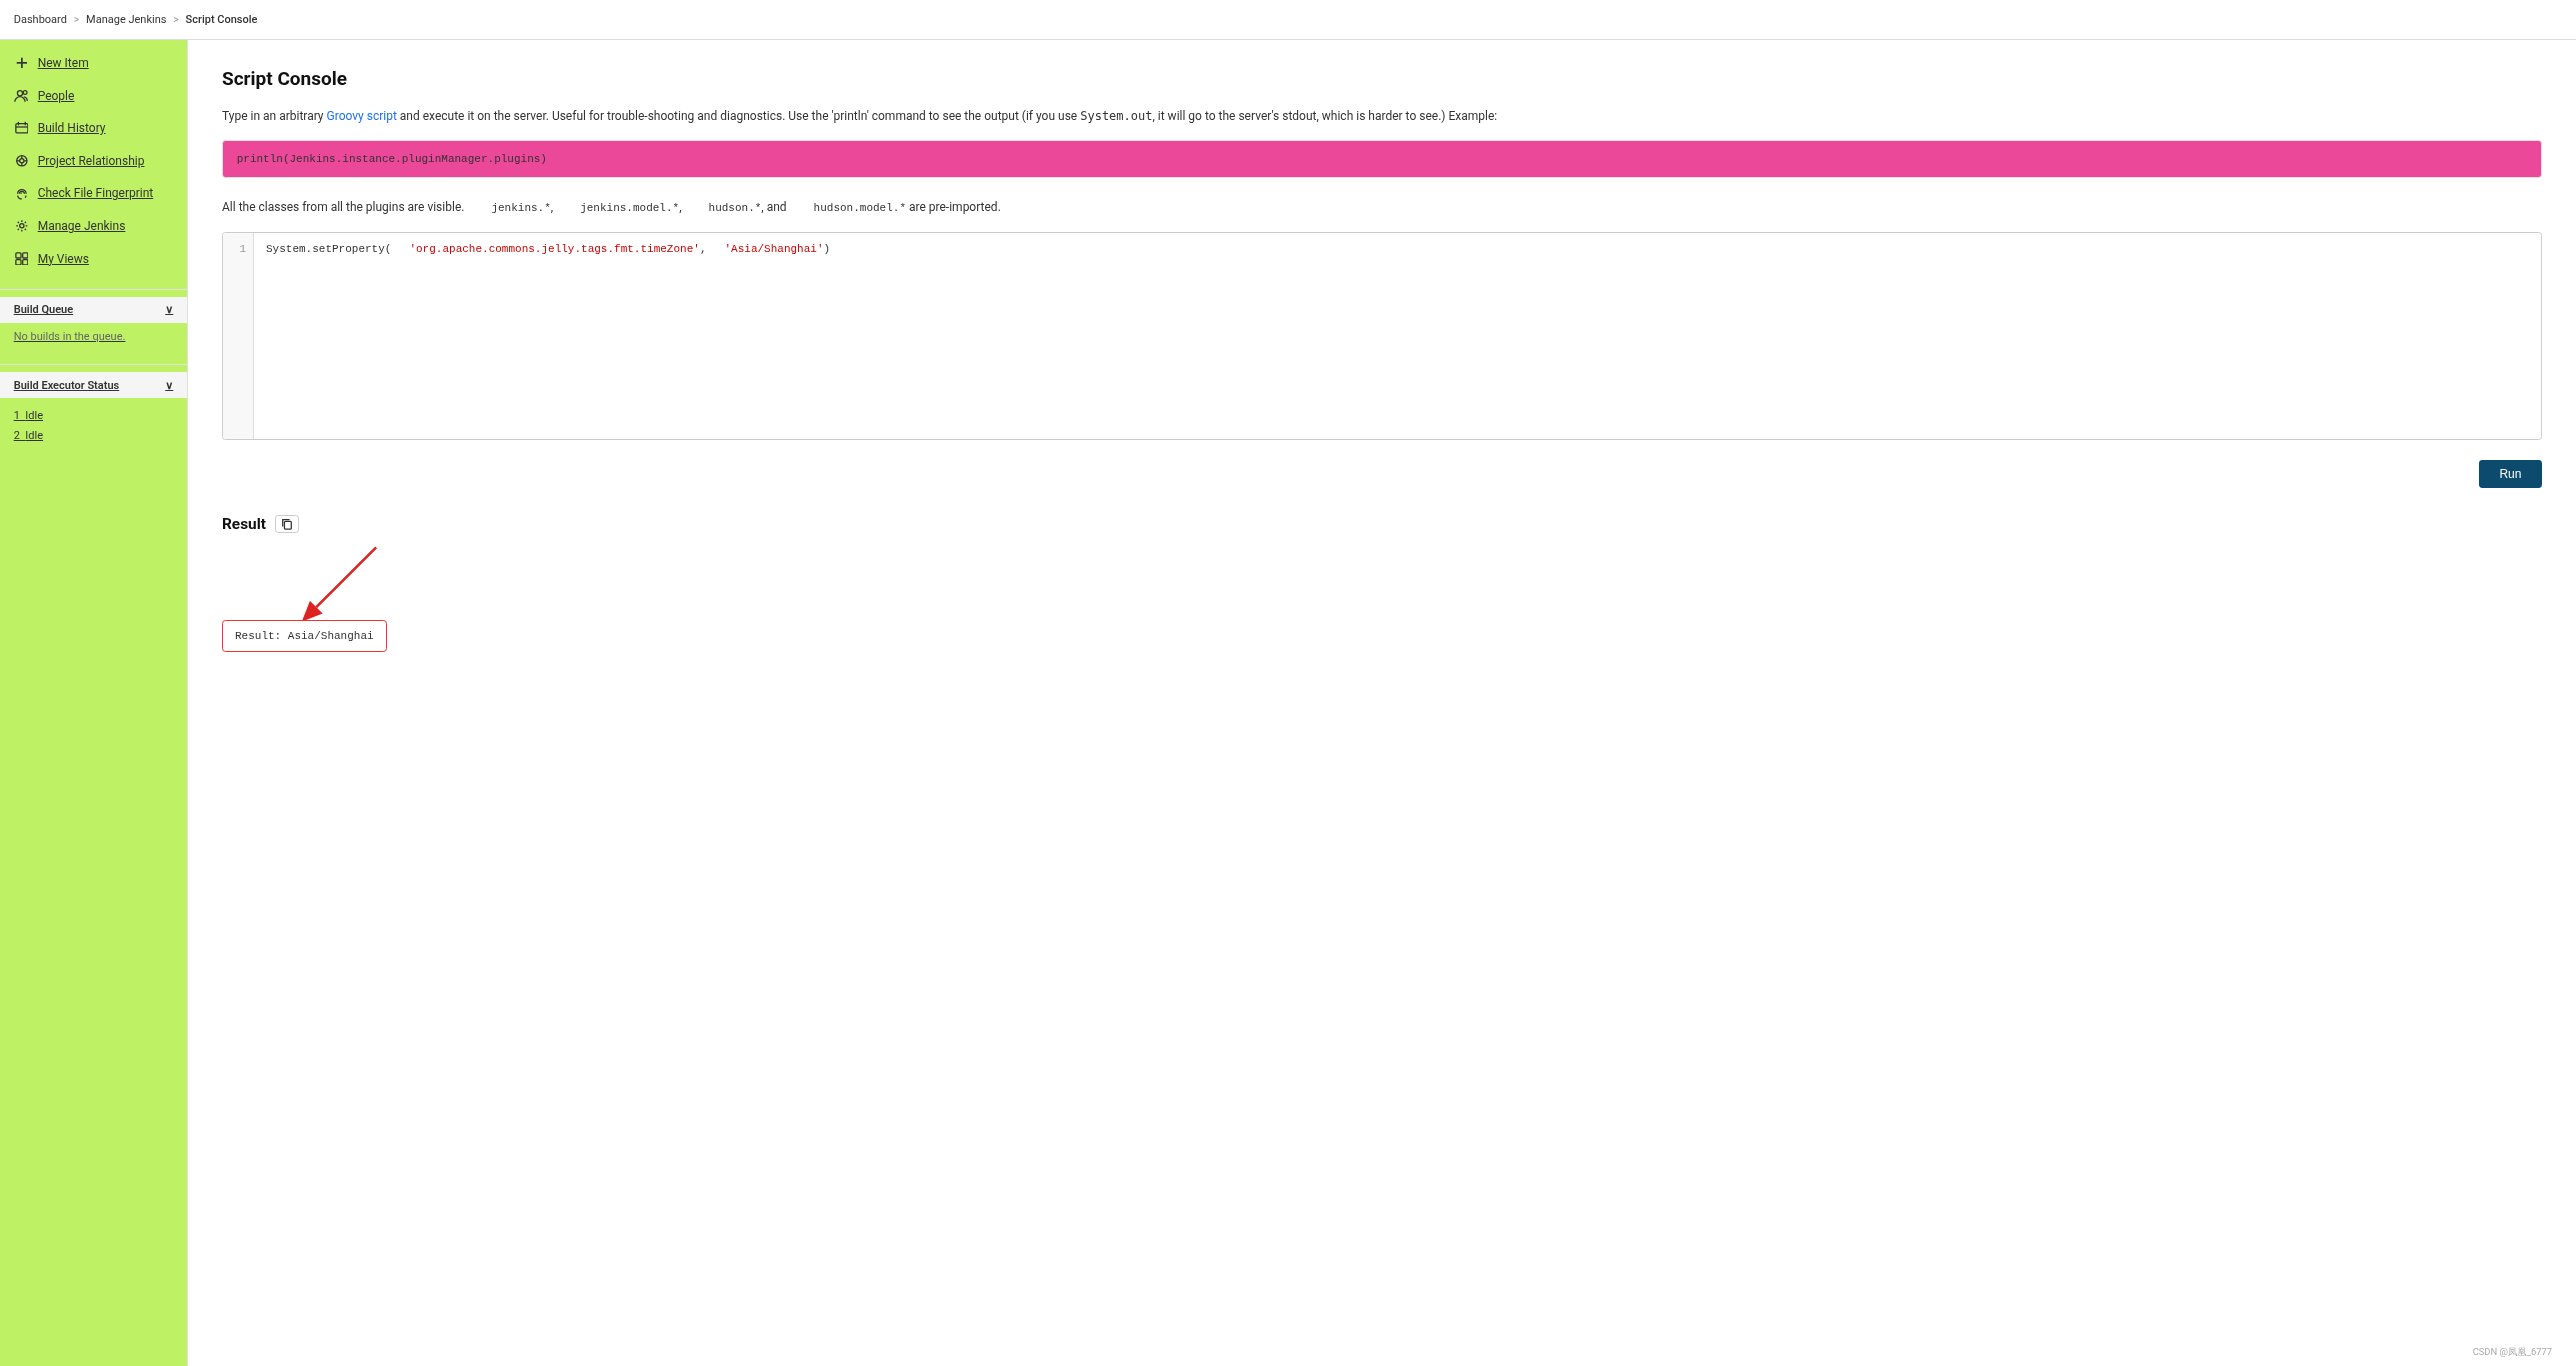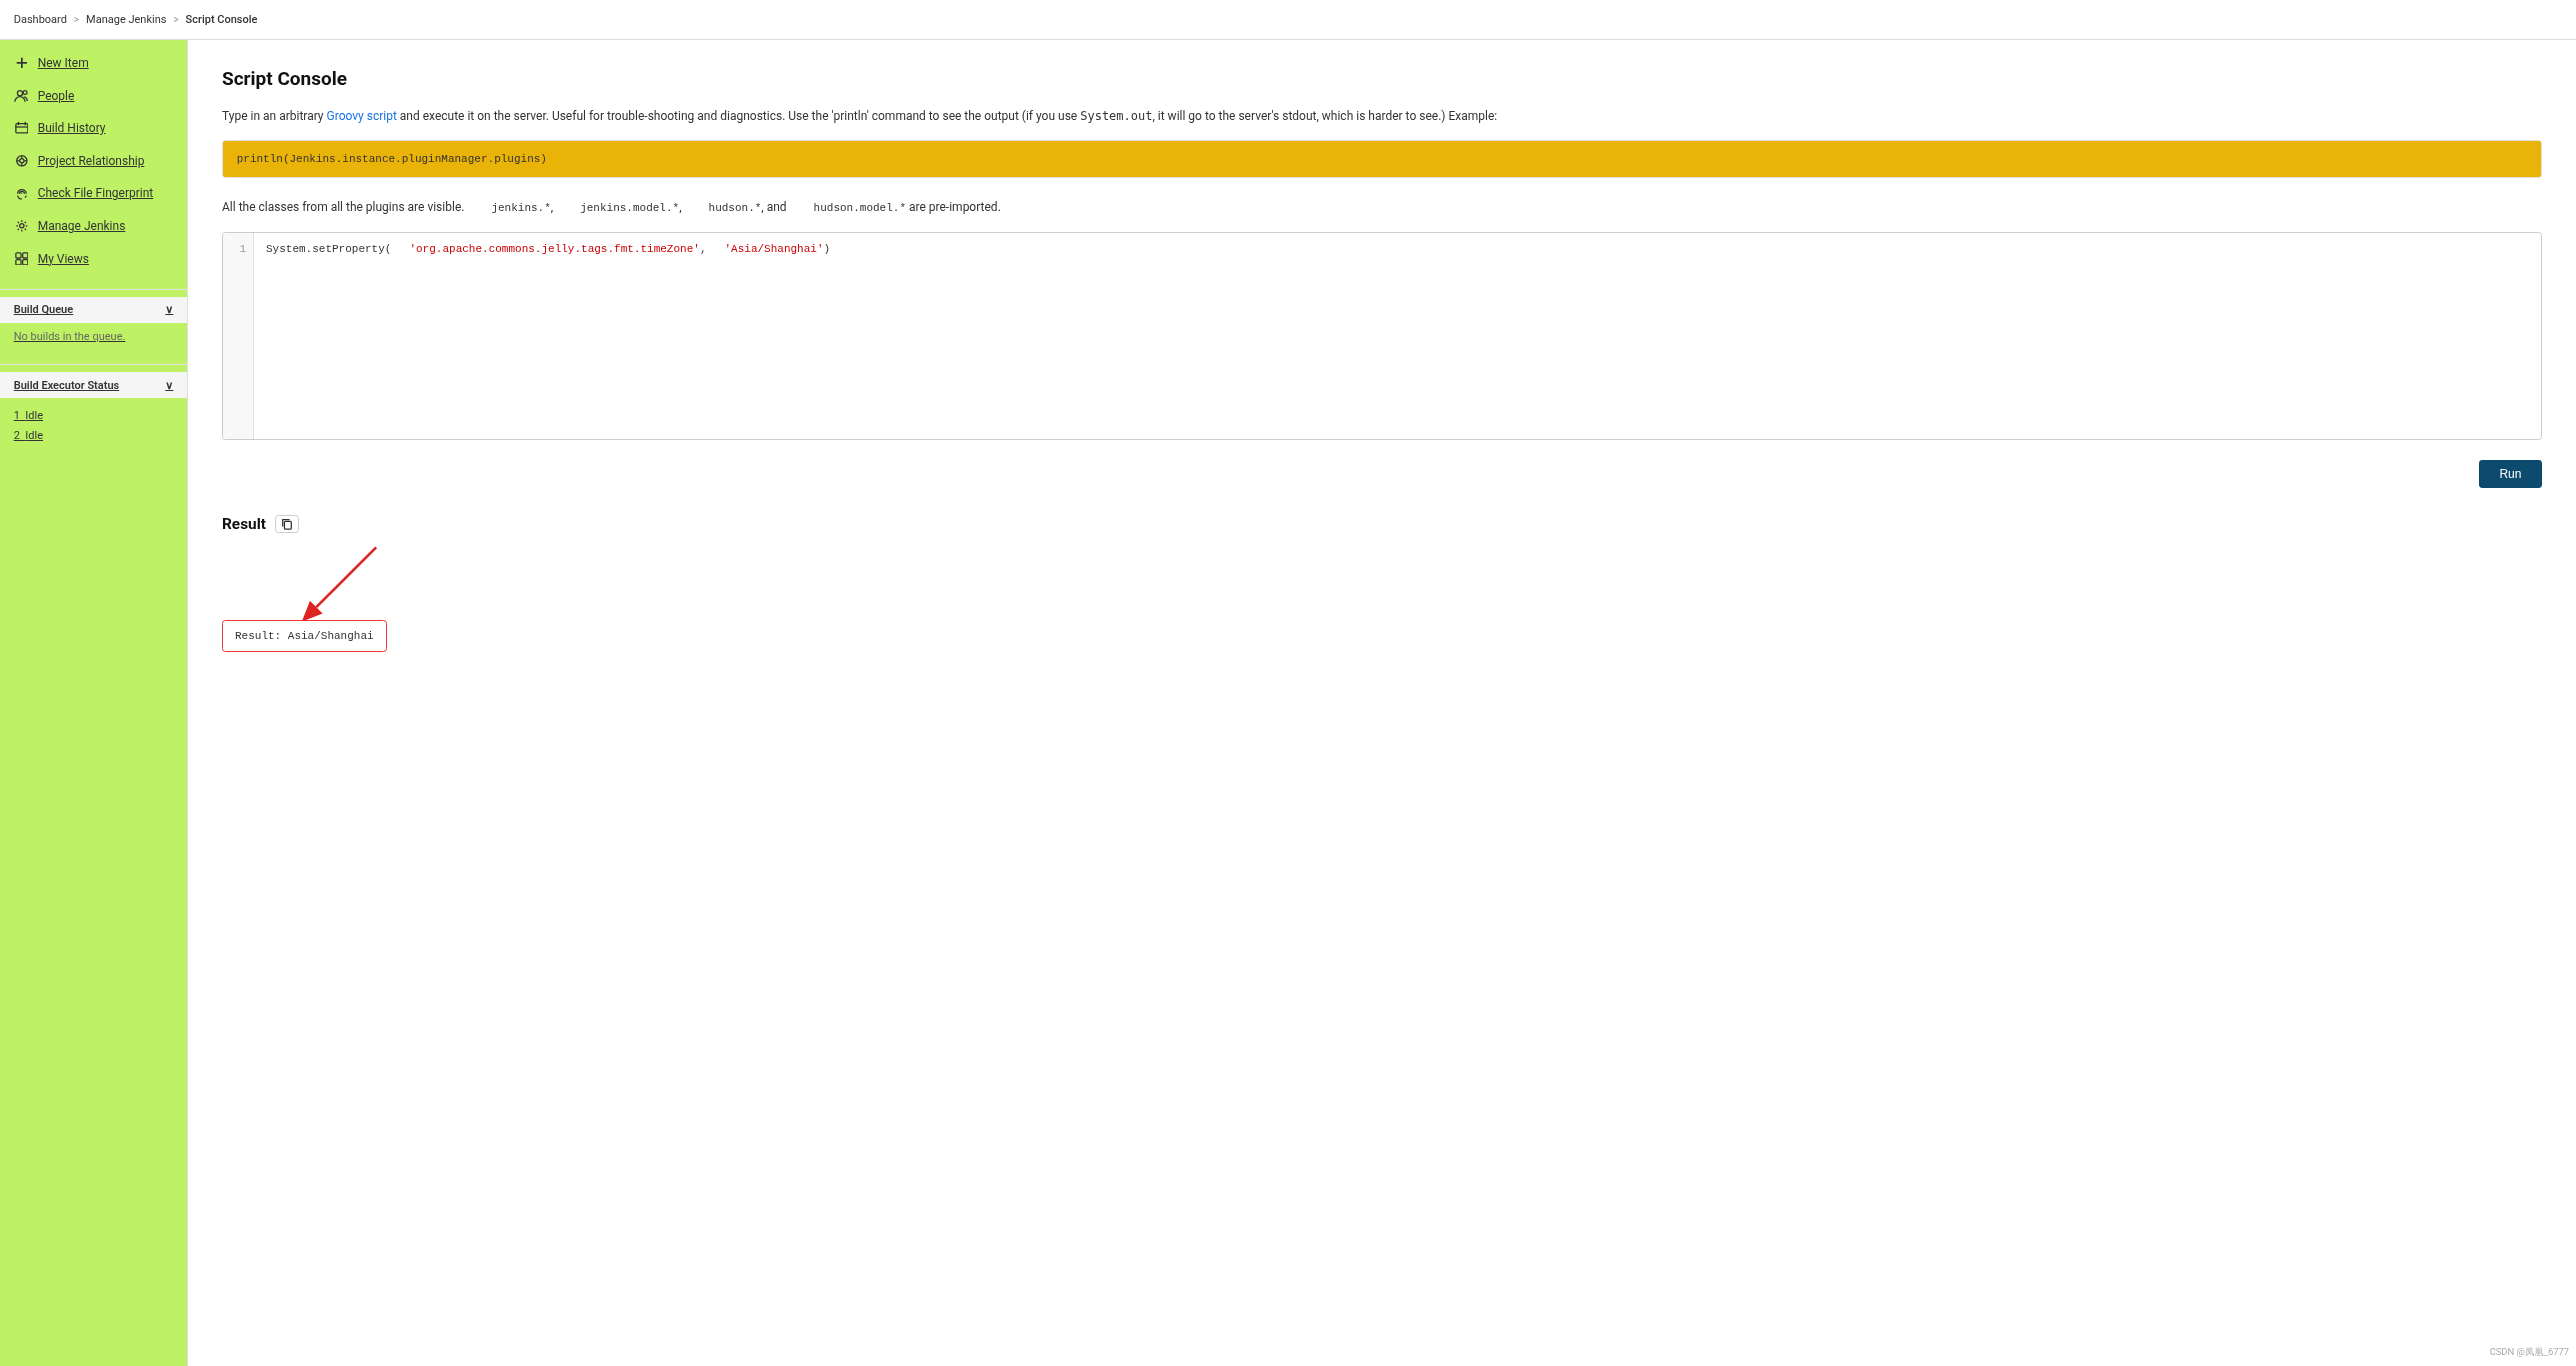--- a/index.html
+++ b/index.html
@@ -109,21 +109,21 @@
       line-height: 1.6;
       color: #333;
       margin-bottom: 13.7px;
     }
     .description-text a {
       color: #1a73e8;
       text-decoration: none;
     }
 
     .code-example {
-      background: #eab308;
+      background: #ec4899;
       border: 0.9px solid #e0e0e0;
       border-radius: 3.4px;
       padding: 12px 13.7px;
       font-family: 'Courier New', Courier, monospace;
       font-size: 11px;
       color: #333;
       margin-bottom: 20.6px;
     }
 
     .info-text {
@@ -222,21 +222,21 @@
       font-size: 11px;
       color: #333;
       background: #fff;
       display: inline-block;
     }
 
     
     .footer-mark {
       position: fixed;
       bottom: 6.9px;
-      right: 7px;
+      right: 24px;
       font-size: 9.4px;
       color: #aaa;
     }
   </style>
 </head>
 <body>
 
 <div class="topbar">
   <span class="breadcrumb-item">Dashboard</span>
   <span class="breadcrumb-sep">&gt;</span>

